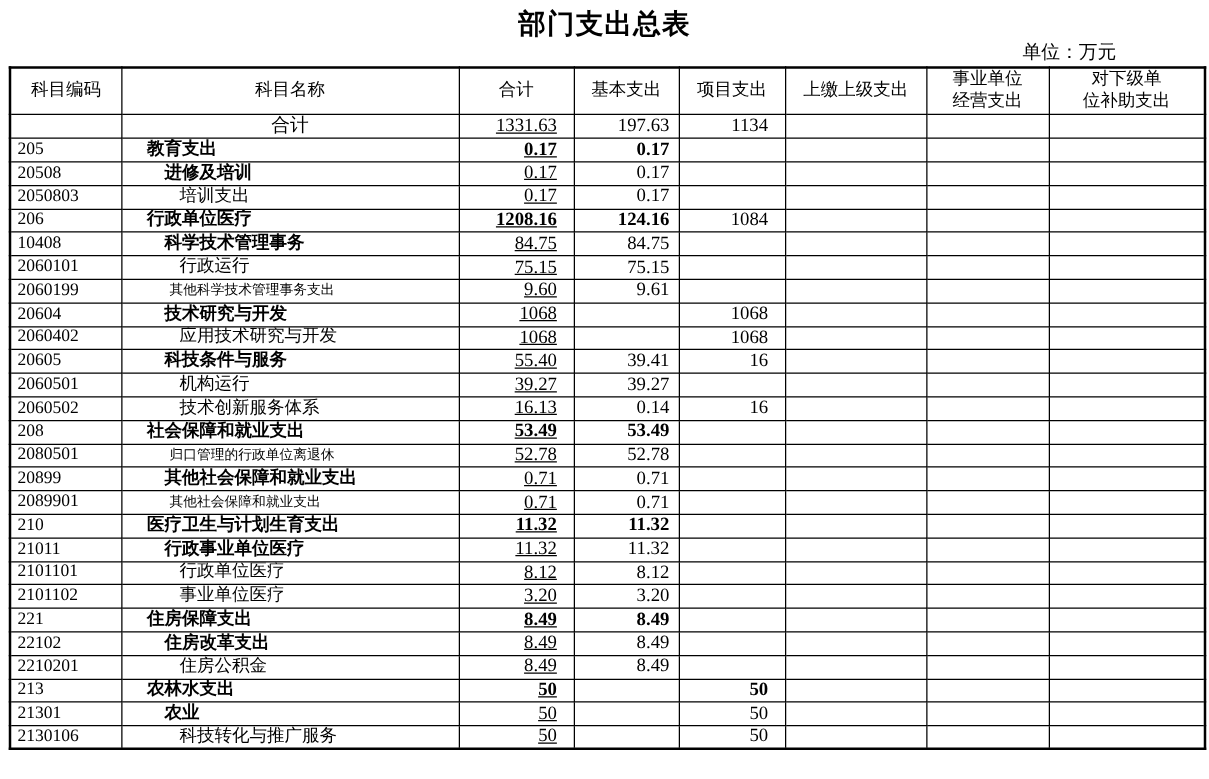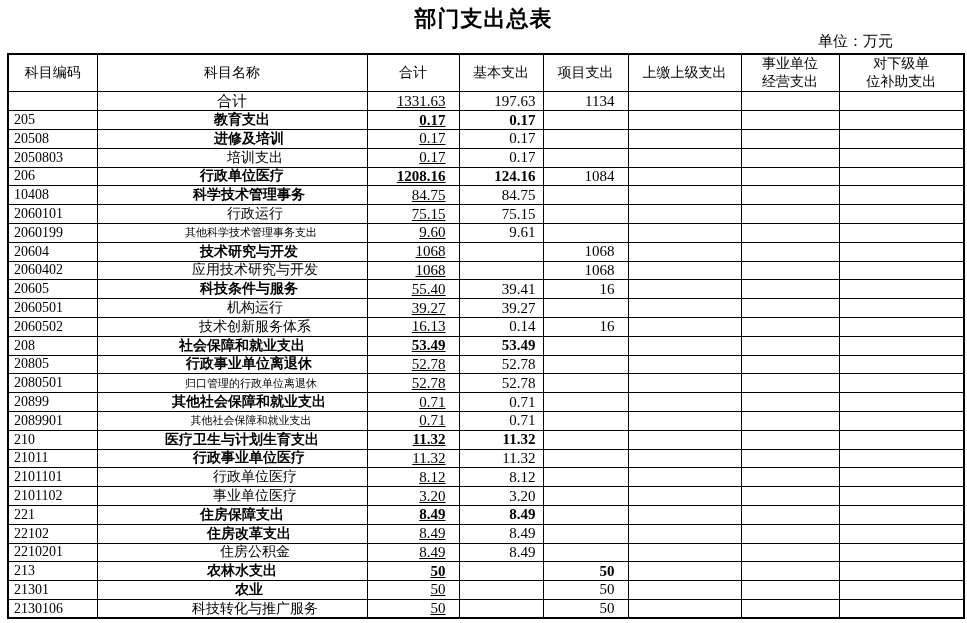--- a/index.html
+++ b/index.html
@@ -25,21 +25,21 @@
     white-space:nowrap; vertical-align:middle;
   }
   thead tr { height:37px; }
   th {
     font-weight:normal; font-size:14px; text-align:center;
     white-space:pre-line; line-height:1.3;
   }
   tbody tr { height:18.8px; }
   td { font-size:15px; line-height:1; }
   td.code { text-align:left; padding-left:5px; font-size:14px; }
-  td.name { text-align:center; font-size:14px; }
+  td.name { text-align:left; font-size:14px; }
   td.name.lvl1 { padding-left:20px; font-weight:bold; }
   td.name.lvl2 { padding-left:34px; font-weight:bold; }
   td.name.lvl3 { padding-left:46px; }
   td.name.small { font-size:11px; padding-left:38px; }
   td.name.total { text-align:center; font-size:15px; }
   td.num { text-align:right; }
   td.num.c2 { padding-right:13px;text-decoration:underline; }
   td.num.c3 { padding-right:7px;margin-left:23px; }
   td.num.c4 { padding-right:13px; }
   td.num.b { font-weight:bold; }
@@ -210,30 +210,20 @@
     <td class="code">208</td>
     <td class="name lvl1">社会保障和就业支出</td>
     <td class="num c2 b">53.49</td>
     <td class="num c3 b">53.49</td>
     <td class="num c4"></td>
     <td class="num c5"></td>
     <td class="num c6"></td>
     <td class="num c7"></td>
   </tr>
       <tr>
-    <td class="code">20805</td>
-    <td class="name lvl2">行政事业单位离退休</td>
-    <td class="num c2">52.78</td>
-    <td class="num c3">52.78</td>
-    <td class="num c4"></td>
-    <td class="num c5"></td>
-    <td class="num c6"></td>
-    <td class="num c7"></td>
-  </tr>
-      <tr>
     <td class="code">2080501</td>
     <td class="name lvl3 small">归口管理的行政单位离退休</td>
     <td class="num c2">52.78</td>
     <td class="num c3">52.78</td>
     <td class="num c4"></td>
     <td class="num c5"></td>
     <td class="num c6"></td>
     <td class="num c7"></td>
   </tr>
       <tr>

